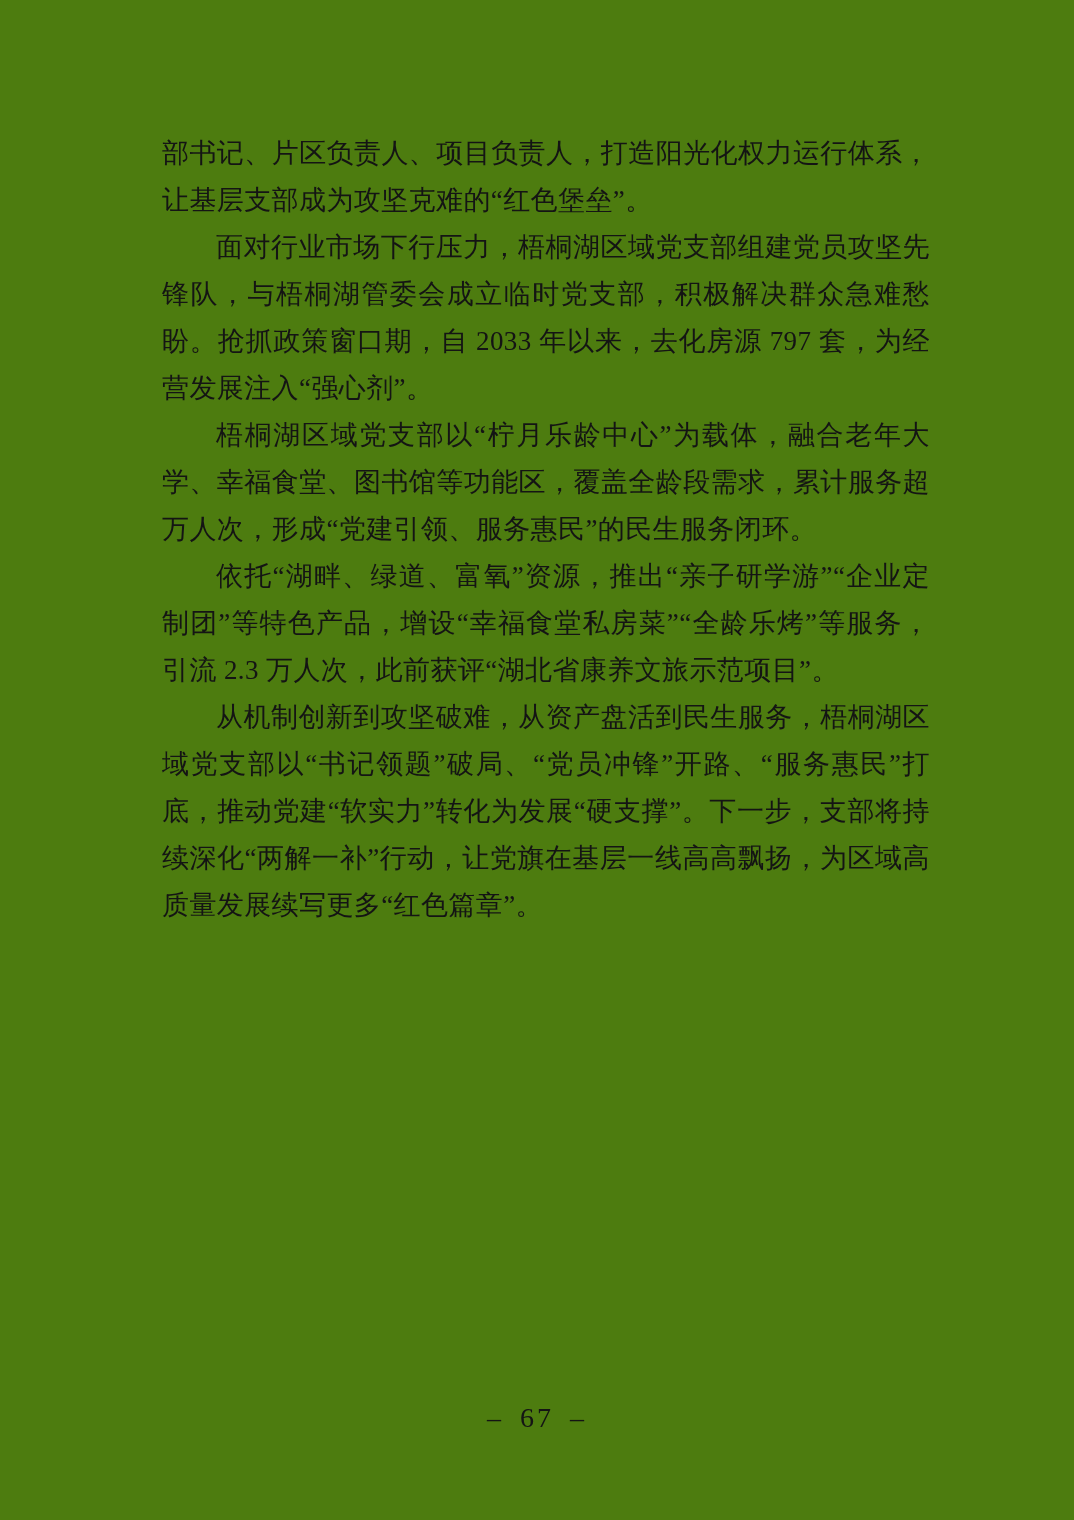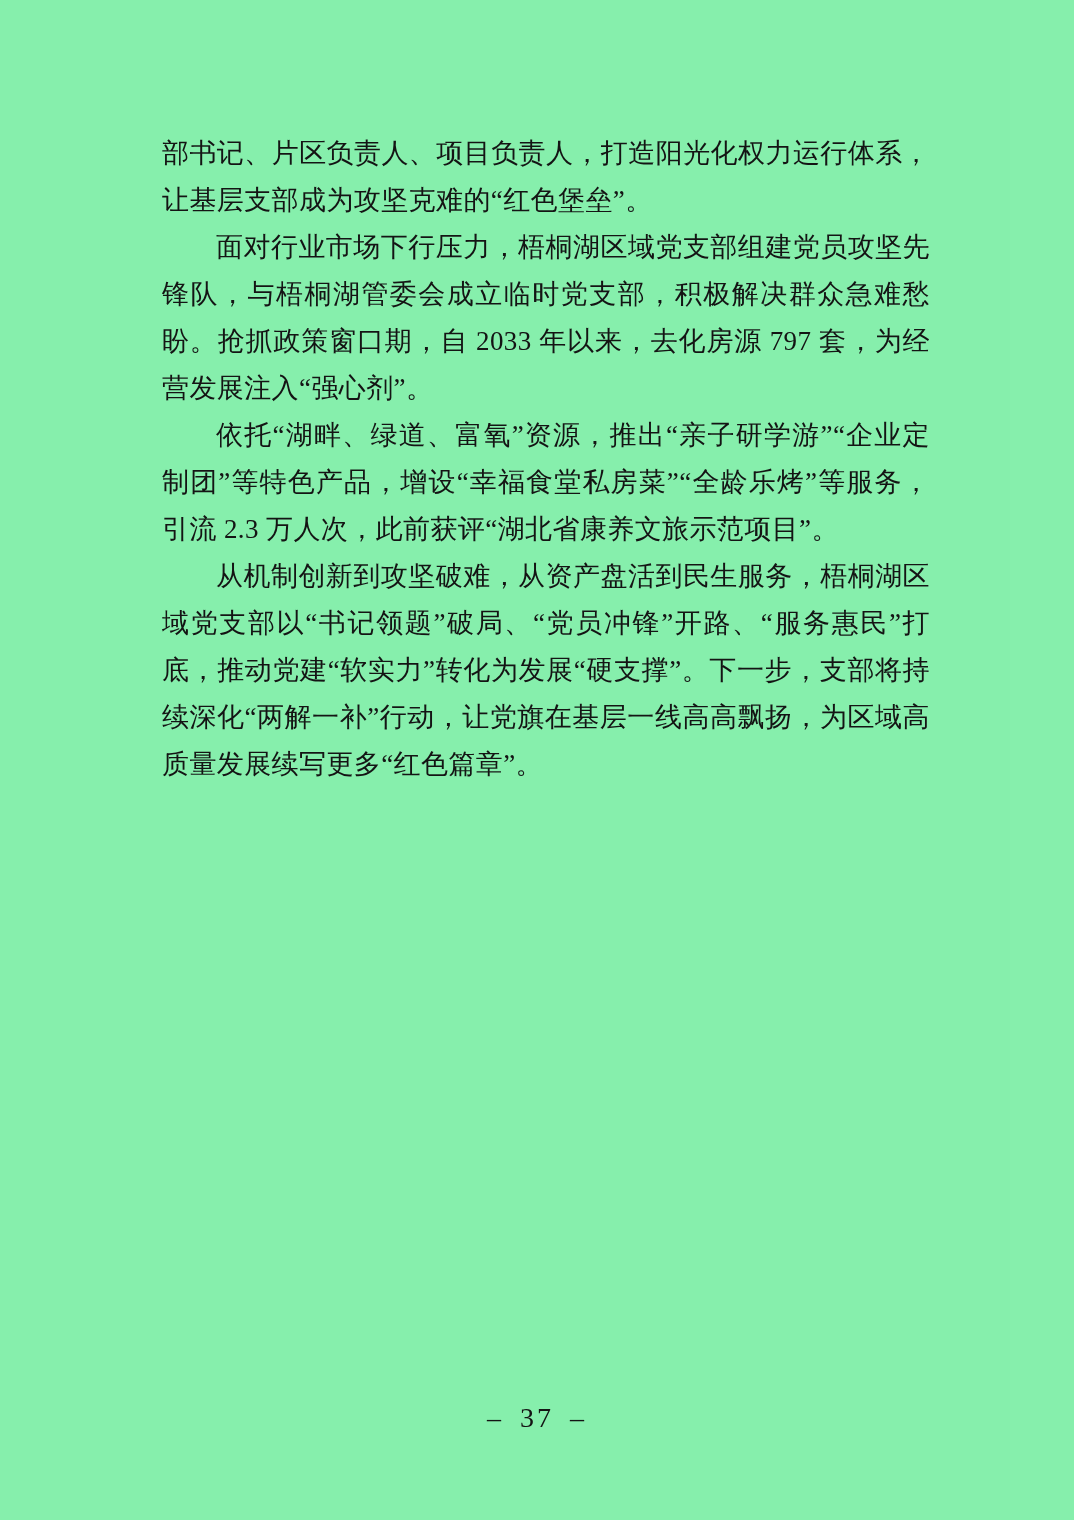--- a/index.html
+++ b/index.html
@@ -11,21 +11,21 @@
     height: 1520px;
     background: #ffffff;
     position: relative;
     overflow: hidden;
     font-family: "Liberation Serif", "DejaVu Serif", serif;
     color: #141414;
   }
   .page {
     position: absolute;
     inset: 0;
-    background: #86efac;
+    background: #4d7c0f;
   }
   .content {
     position: absolute;
     left: 162px;
     top: 130px;
     width: 768px;
   }
   .para {
     margin: 0;
     padding: 0;
@@ -54,20 +54,21 @@
     color: #141414;
   }
 </style>
 </head>
 <body>
 
 <div class="page">
   <div class="content">
     <p class="para no-indent">部书记、片区负责人、项目负责人，打造阳光化权力运行体系，让基层支部成为攻坚克难的“红色堡垒”。</p>
     <p class="para">面对行业市场下行压力，梧桐湖区域党支部组建党员攻坚先锋队，与梧桐湖管委会成立临时党支部，积极解决群众急难愁盼。抢抓政策窗口期，自 2033 年以来，去化房源 797 套，为经营发展注入“强心剂”。</p>
+    <p class="para">梧桐湖区域党支部以“柠月乐龄中心”为载体，融合老年大学、幸福食堂、图书馆等功能区，覆盖全龄段需求，累计服务超万人次，形成“党建引领、服务惠民”的民生服务闭环。</p>
     <p class="para">依托“湖畔、绿道、富氧”资源，推出“亲子研学游”“企业定制团”等特色产品，增设“幸福食堂私房菜”“全龄乐烤”等服务，引流 2.3 万人次，此前获评“湖北省康养文旅示范项目”。</p>
     <p class="para">从机制创新到攻坚破难，从资产盘活到民生服务，梧桐湖区域党支部以“书记领题”破局、“党员冲锋”开路、“服务惠民”打底，推动党建“软实力”转化为发展“硬支撑”。下一步，支部将持续深化“两解一补”行动，让党旗在基层一线高高飘扬，为区域高质量发展续写更多“红色篇章”。</p>
   </div>
 
   <div class="footer">
-    <span class="page-number">– 37 –</span>
+    <span class="page-number">– 67 –</span>
   </div>
 </div>
 
 </body></html>

